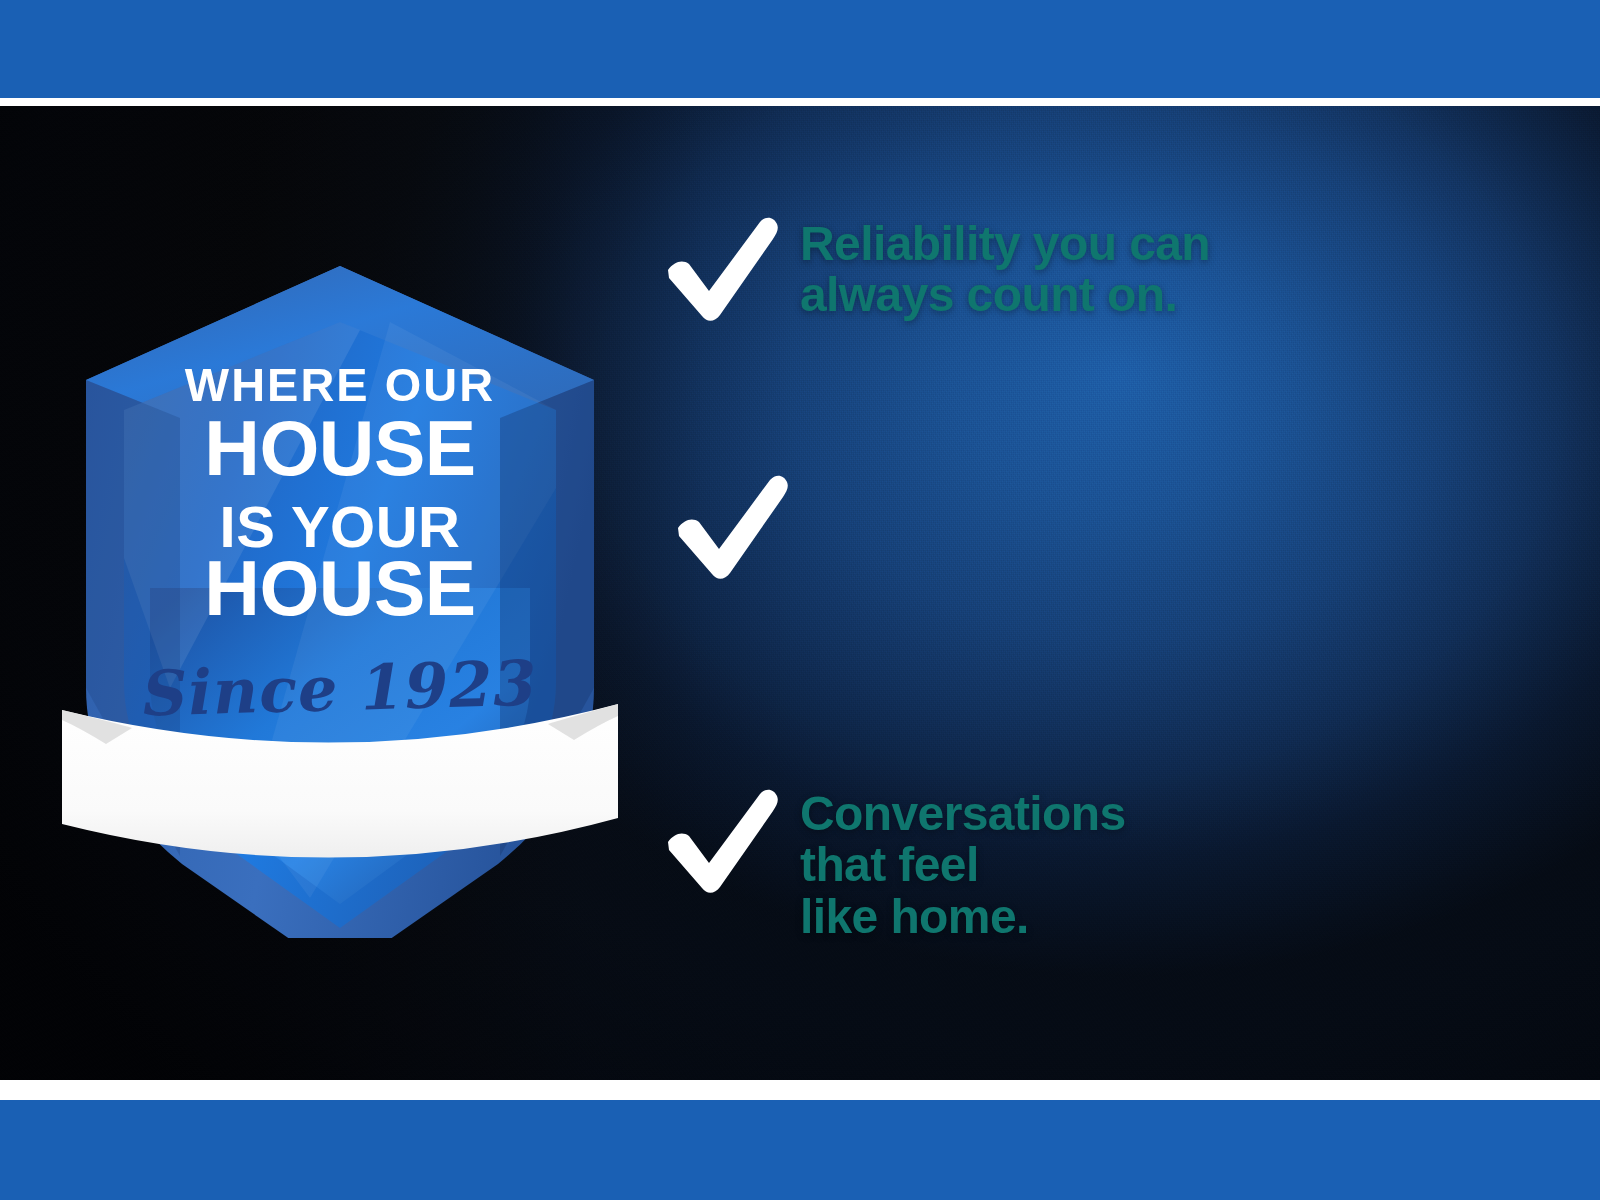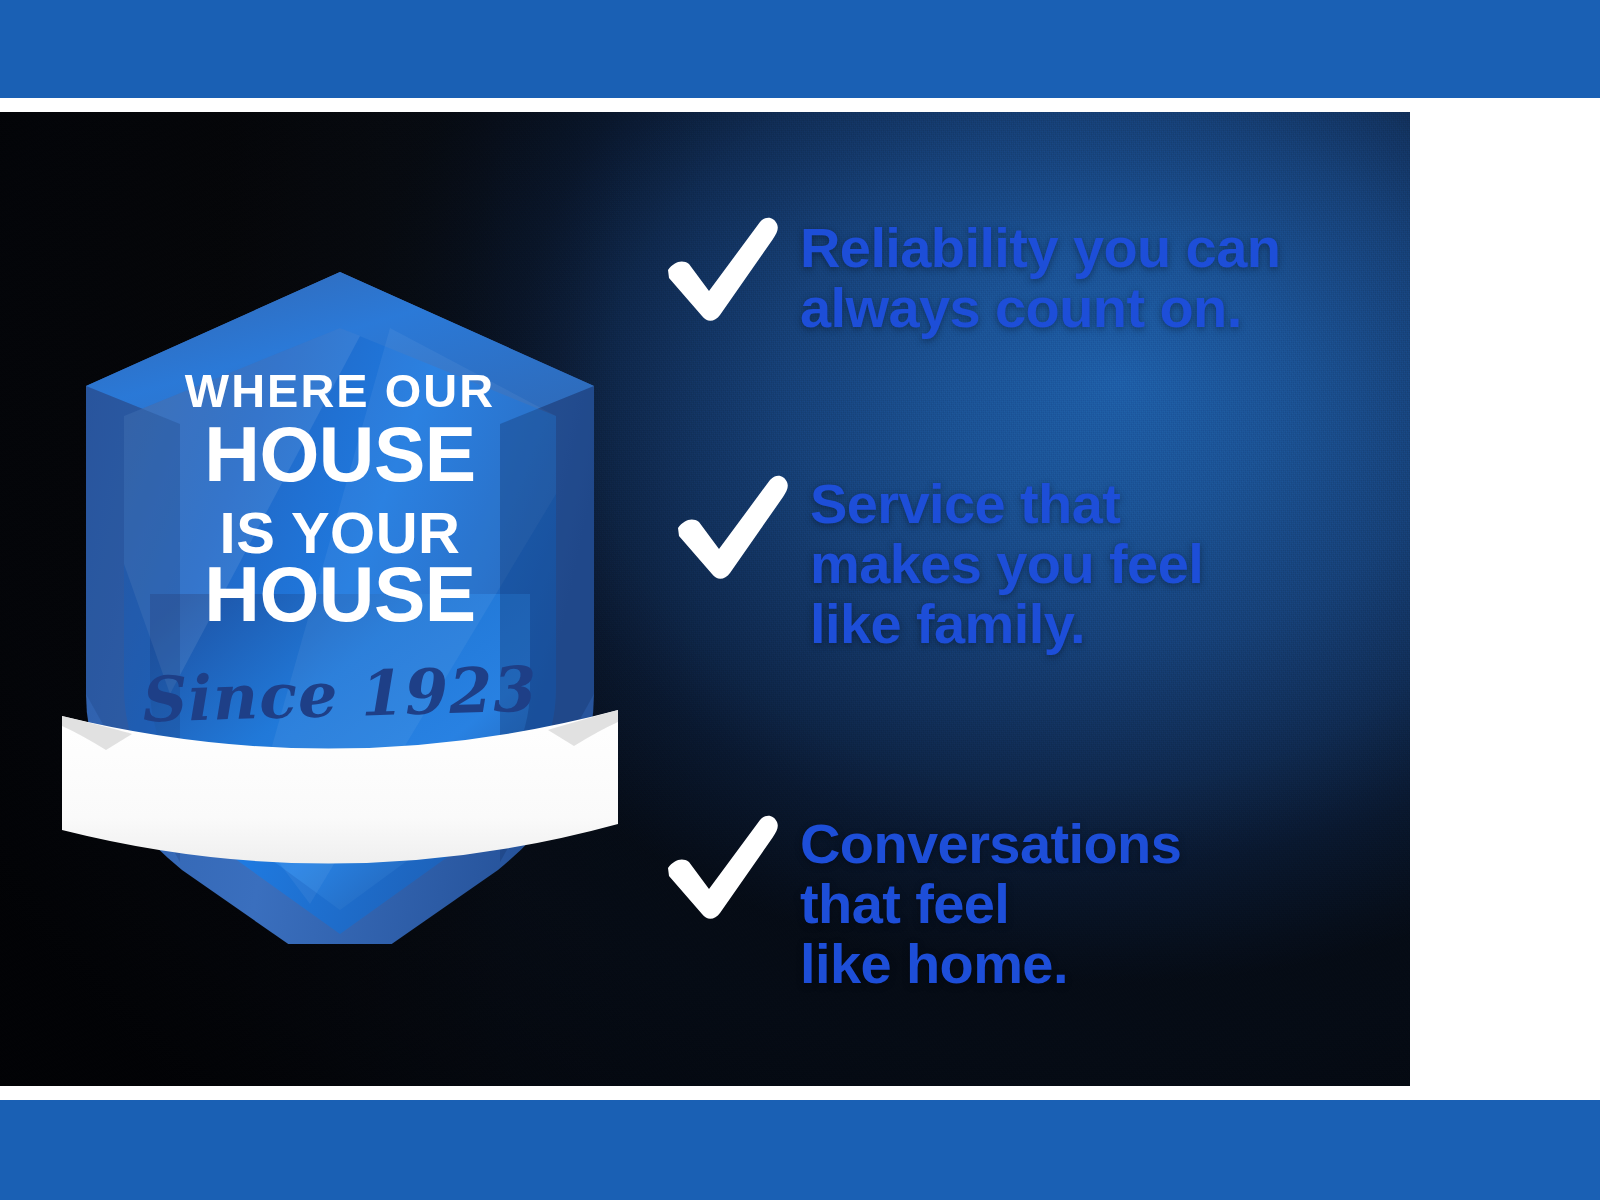--- a/index.html
+++ b/index.html
@@ -35,22 +35,22 @@
     width: 1600px;
     background: #ffffff;
   }
   .gap-top    { top: 98px;   height: 14px; }
   .gap-bottom { top: 1086px; height: 14px; }
 
   
   .canvas {
     position: absolute;
     left: 0;
-    top: 112px;
-    width: 1410px;
+    top: 106px;
+    width: 1600px;
     height: 974px;
     overflow: hidden;
     background: #0a0a0b;
   }
   .canvas-glow {
     position: absolute;
     inset: 0;
     background:
       radial-gradient(ellipse 760px 600px at 1120px 270px,
         #1e5ea8 0%,
@@ -155,35 +155,35 @@
     width: 860px;
     height: 1200px;
   }
   .bullet {
     position: absolute;
     display: flex;
     align-items: flex-start;
   }
   .b1 { left: 0px;  top: 212px; }
   .b2 { left: 10px; top: 470px; }
-  .b3 { left: 0px;  top: 810px; }
+  .b3 { left: 0px;  top: 784px; }
 
   .check-icon {
     flex: 0 0 auto;
     width: 122px;
     height: 118px;
     margin-right: 18px;
   }
   .check-icon svg { display: block; width: 122px; height: 118px; }
 
   .bullet-text {
-    color: #1d4ed8;
+    color: #0f766e;
     font-family: "Liberation Sans", sans-serif;
     font-weight: bold;
-    font-size: 56px;
+    font-size: 48px;
     line-height: 1.07;
     letter-spacing: -0.6px;
     text-shadow: 0 2px 7px rgba(0,0,0,0.35);
     white-space: pre-line;
     padding-top: 6px;
   }
   .b2 .bullet-text { padding-top: 4px; }
   .b3 .bullet-text { padding-top: 4px; }
 </style>
 </head>
@@ -285,23 +285,20 @@
 always count on.</span>
     </div>
 
     <div class="bullet b2">
       <span class="check-icon">
         <svg viewBox="0 0 122 118" xmlns="http://www.w3.org/2000/svg">
           <path d="M8,58 C14,50 22,47 29,52 L49,79 L100,10 C106,3 114,5 117,12
                    C119,17 117,21 113,27 L60,103 C55,110 47,111 42,104 L9,66 Z" fill="#ffffff"></path>
         </svg>
       </span>
-      <span class="bullet-text">Service that
-makes you feel
-like family.</span>
     </div>
 
     <div class="bullet b3">
       <span class="check-icon">
         <svg viewBox="0 0 122 118" xmlns="http://www.w3.org/2000/svg">
           <path d="M8,58 C14,50 22,47 29,52 L49,79 L100,10 C106,3 114,5 117,12
                    C119,17 117,21 113,27 L60,103 C55,110 47,111 42,104 L9,66 Z" fill="#ffffff"></path>
         </svg>
       </span>
       <span class="bullet-text">Conversations

